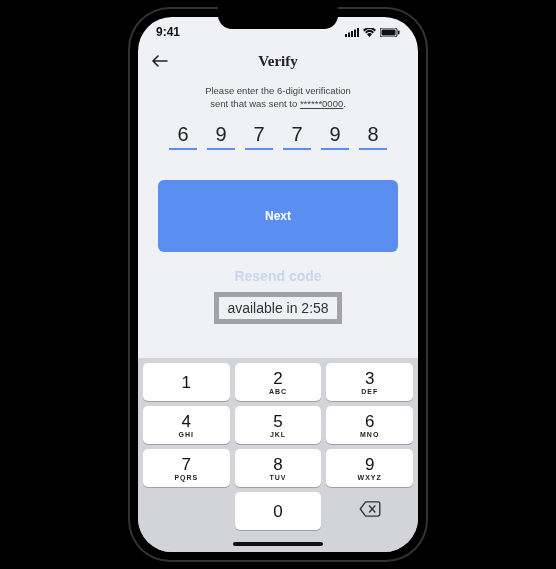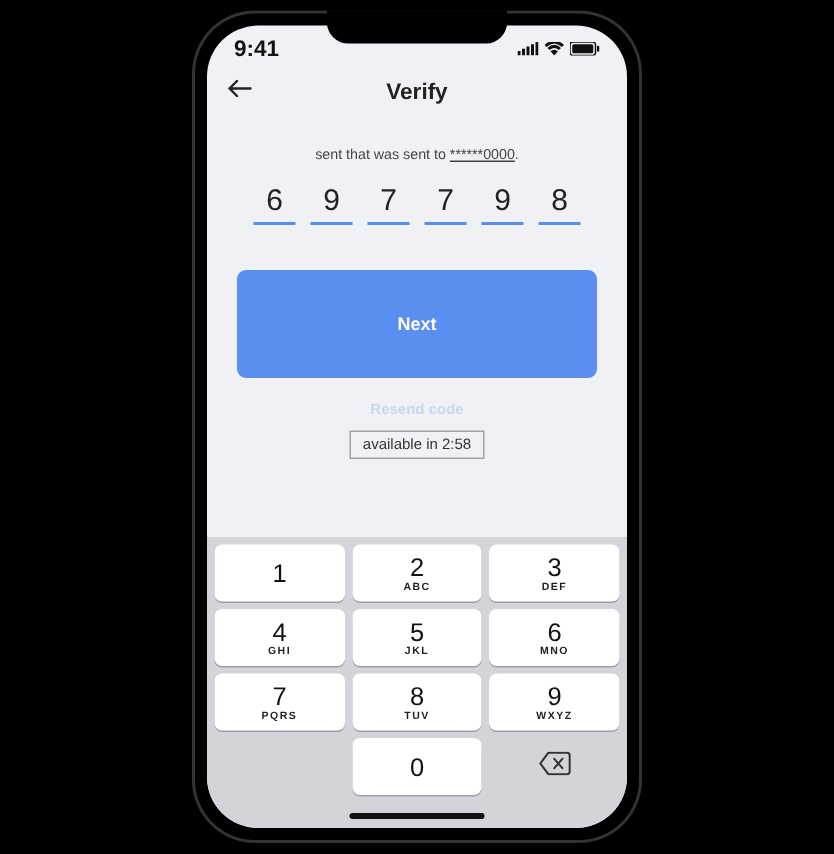--- a/index.html
+++ b/index.html
@@ -42,31 +42,32 @@
     border-bottom-left-radius: 14px;
     border-bottom-right-radius: 14px;
     z-index: 10;
   }
   .status-bar {
     height: 30px;
     display: flex;
     justify-content: space-between;
     align-items: center;
     padding: 0 18px;
-    font-size: 15px;
+    font-size: 12px;
     font-weight: 600;
     color: #111;
   }
   .status-right { display: flex; gap: 4px; align-items: center; }
   .signal-icon svg, .wifi-icon svg, .battery-icon svg { display: block; }
   .header {
     display: flex;
-    align-items: flex-end;
+    align-items: flex-start;
     padding: 6px 14px 10px;
     position: relative;
+    font-family: Liberation Serif, serif;
   }
   .back-arrow {
     font-size: 16px;
     color: #222;
     cursor: pointer;
     position: absolute;
     left: 14px;
   }
   .title {
     flex: 1;
@@ -104,28 +105,28 @@
     text-align: center;
     padding: 29px;
     border-radius: 6px;
     font-size: 12px;
     font-weight: 600;
     cursor: pointer;
   }
   .resend {
     text-align: center;
     margin-top: 16px;
-    font-size: 10px;
+    font-size: 14px;
     font-weight: 600;
     color: #c9d6f0;
   }
   .availability {
     margin: 8px auto 0;
-    border: 1px solid #a3a3a3;
-    font-size: 10px;
+    border: 5px solid #a3a3a3;
+    font-size: 14px;
     color: #333;
     padding: 3px 8px;
     width: fit-content;
   }
   .spacer { flex: 1; }
   .keypad {
     background: #d2d4d9;
     padding: 5px 5px 6px;
   }
   .key-row {
@@ -202,21 +203,21 @@
     <div class="header">
       <span class="back-arrow">
         <svg width="16" height="12" viewBox="0 0 16 12">
             <path d="M6 1 L1 6 L6 11 M1 6 H15" stroke="#222" stroke-width="1.6" fill="none" stroke-linecap="round" stroke-linejoin="round"></path>
           </svg>
       </span>
       <div class="title">Verify</div>
     </div>
 
     <div class="instruction">
-      <br>
+      <span>Please enter the 6-digit verification</span><br>
       <span>sent that was sent to </span><span class="phone-num">******0000</span><span>.</span>
     </div>
 
     <div class="code-row">
       <div class="code-digit">6</div>
       <div class="code-digit">9</div>
       <div class="code-digit">7</div>
       <div class="code-digit">7</div>
       <div class="code-digit">9</div>
       <div class="code-digit">8</div>

